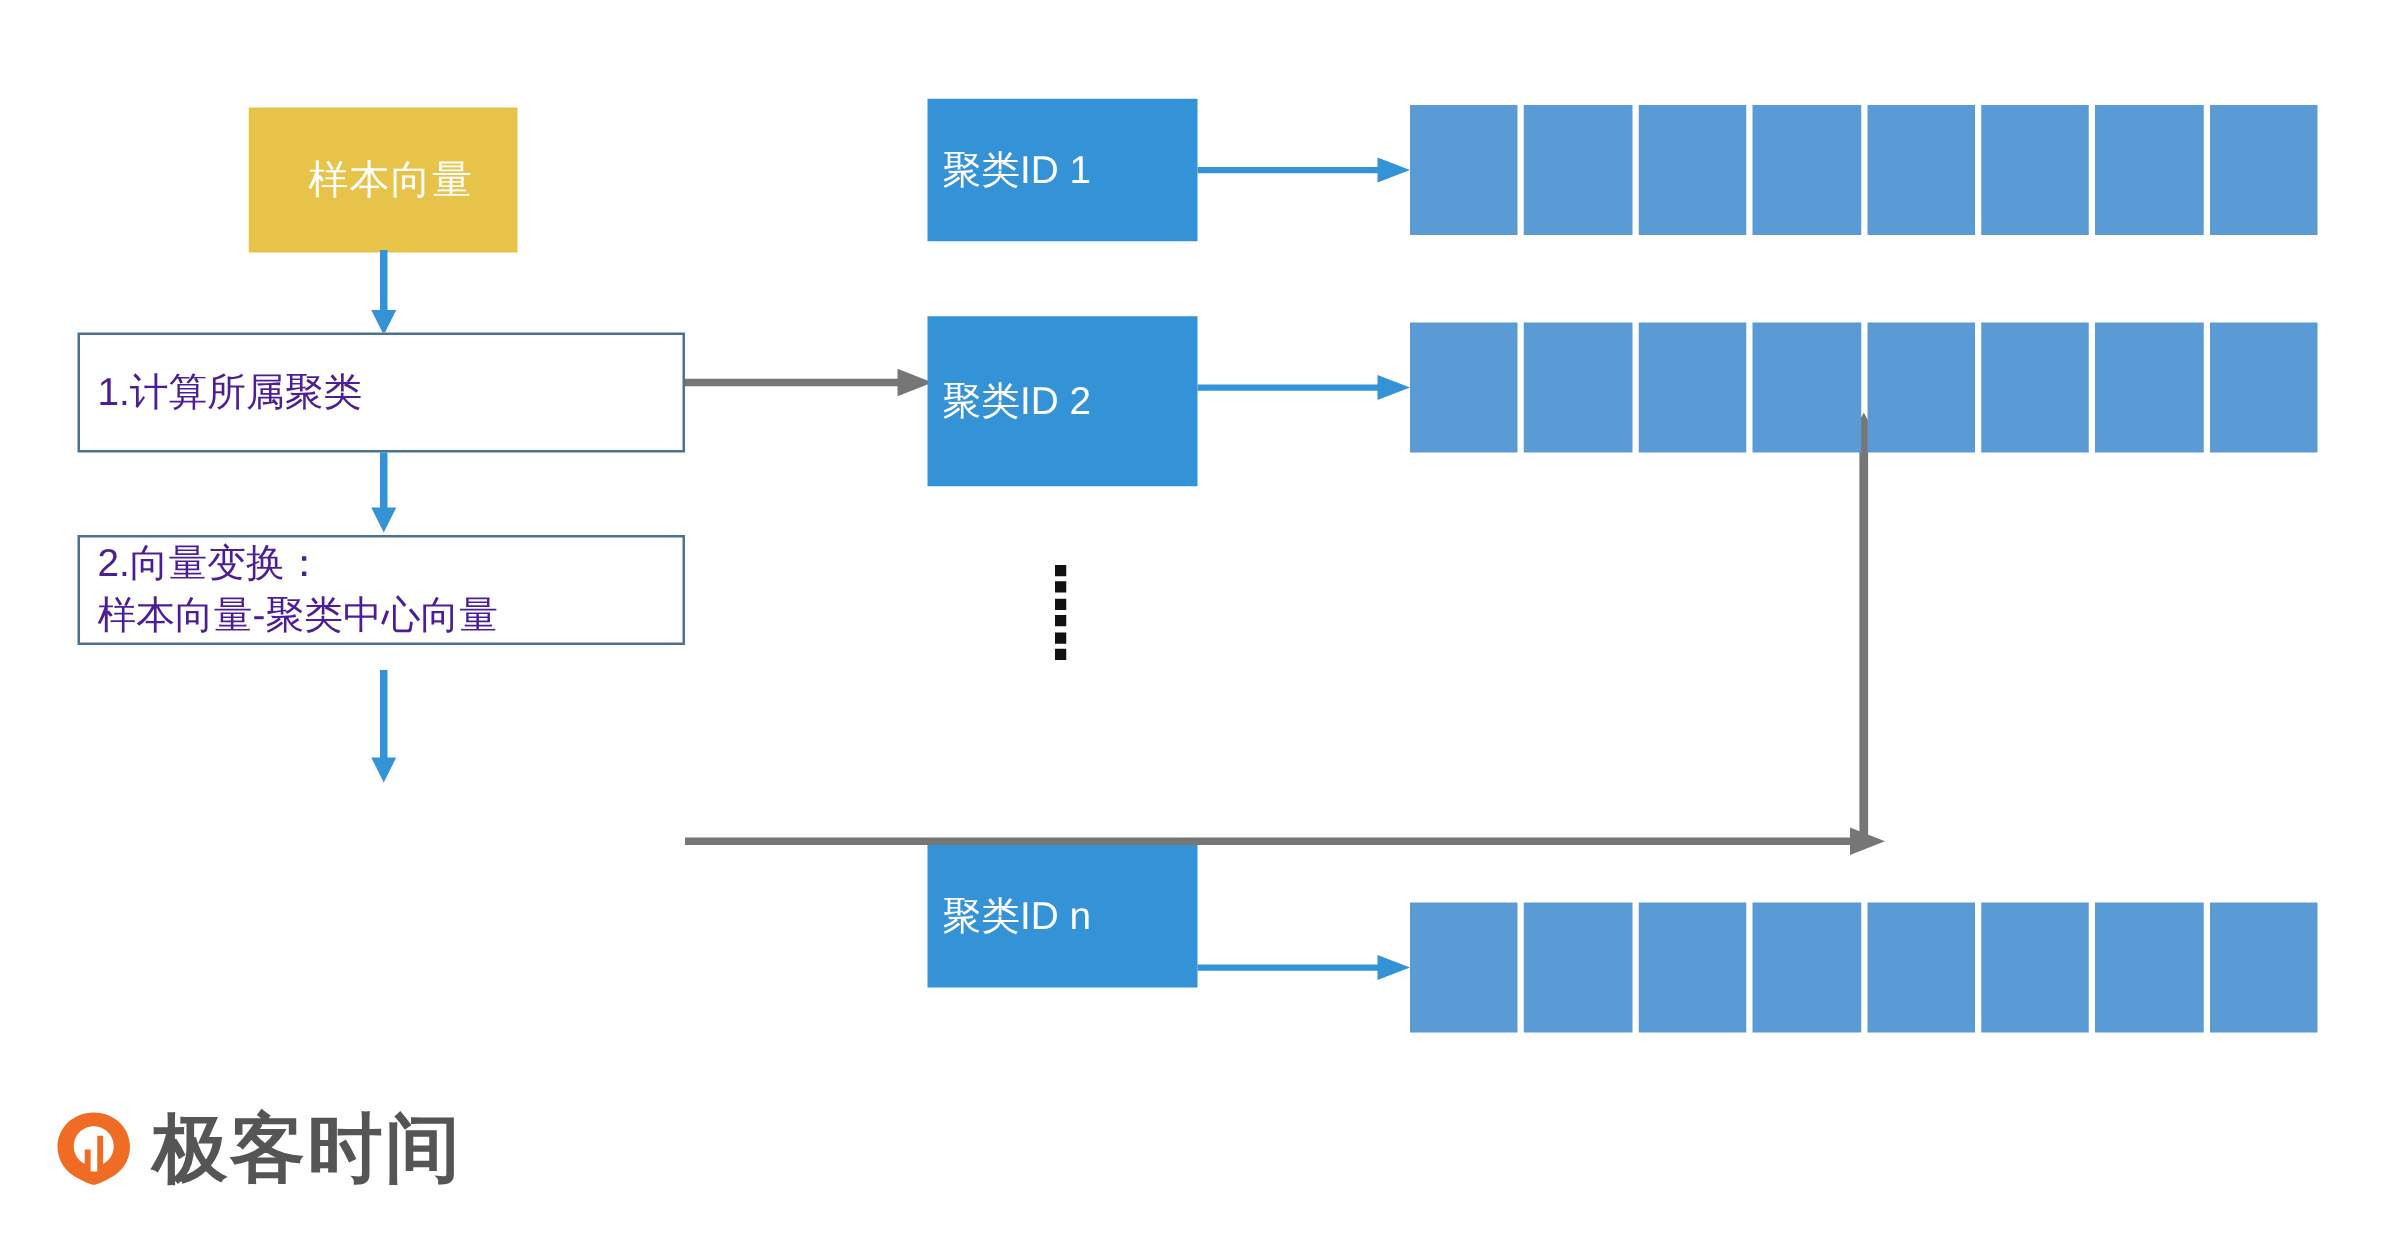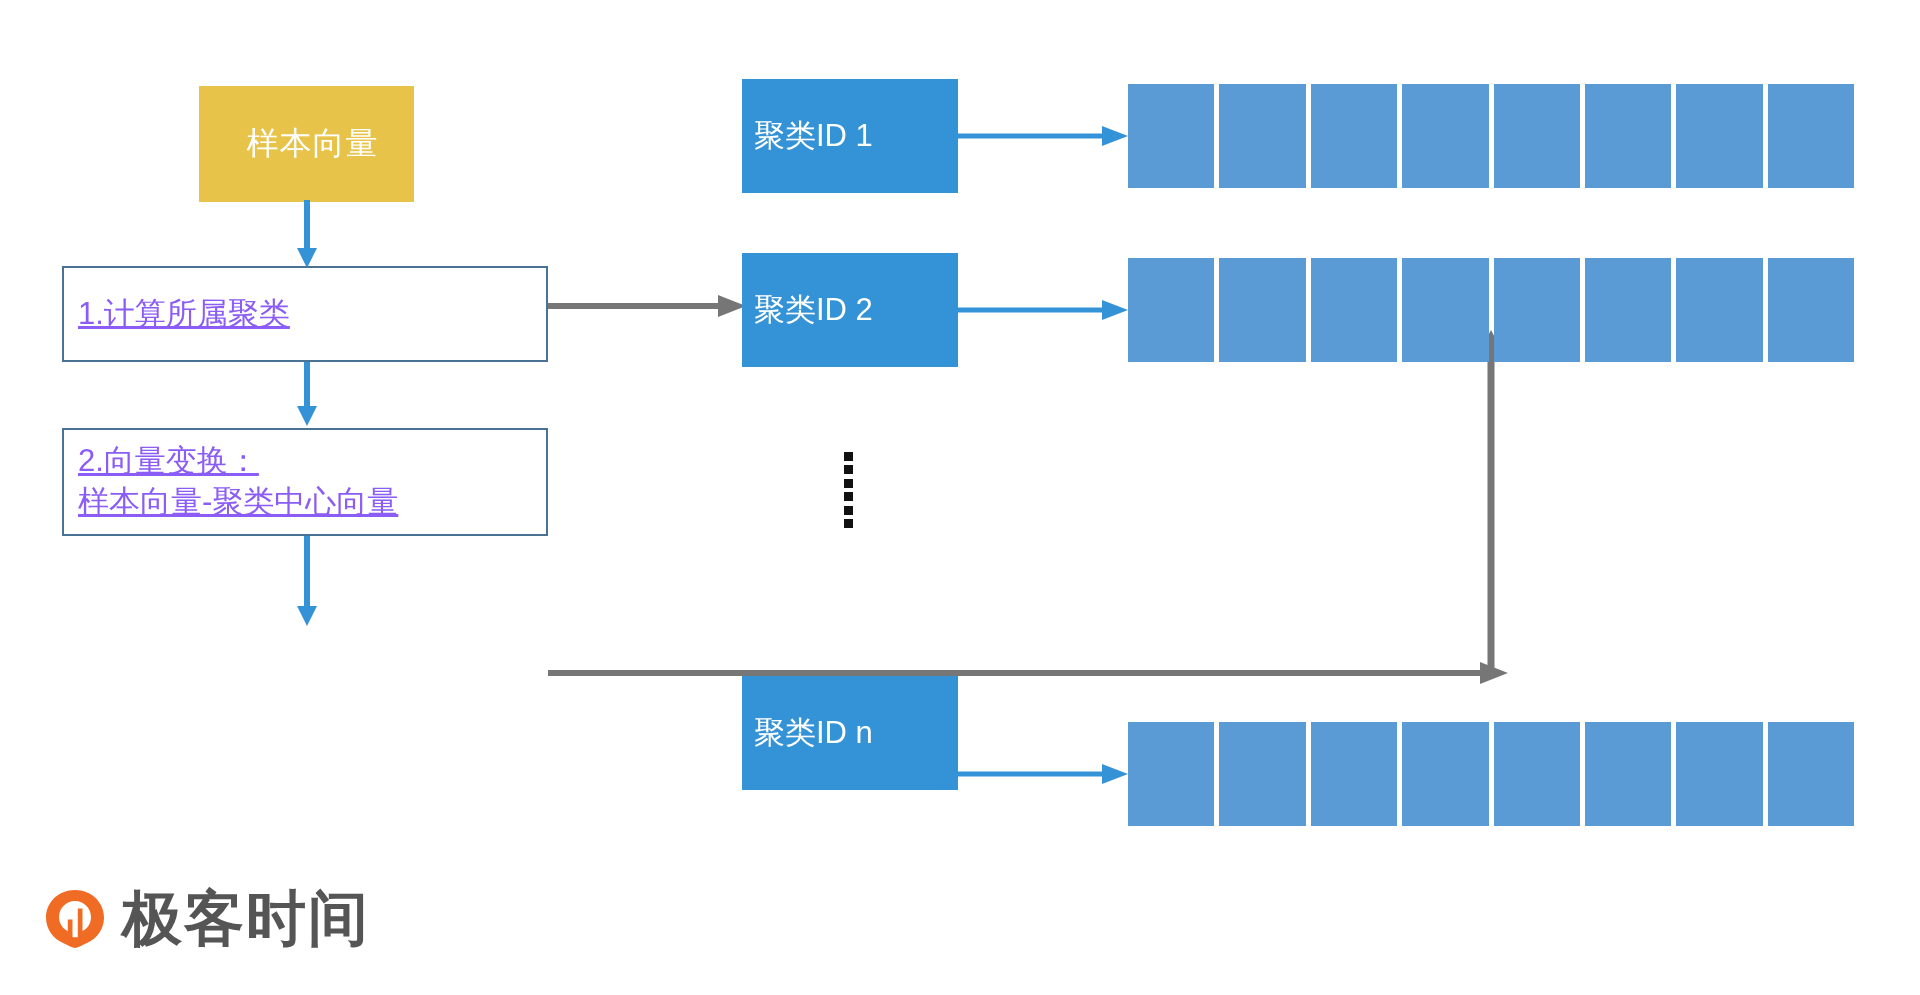--- a/index.html
+++ b/index.html
@@ -33,25 +33,24 @@
     color: #FFFFFF;
     justify-content: center;
     font-size: 32px;
     letter-spacing: 1px;
   }
 
   
   .box-step {
     background: #FFFFFF;
     border: 2px solid #4A7294;
-    color: #8b5cf6;
+    color: #4c1d95;
     font-size: 31px;
     padding-left: 14px;
     line-height: 1.32;
-    text-decoration: underline;
   }
   .box-step .step-text {
     white-space: pre-line;
   }
 
   
   .box-cluster {
     background: #3492D6;
     color: #FFFFFF;
     font-size: 31px;
@@ -137,21 +136,21 @@
     <span class="step-text">1.计算所属聚类</span>
   </div>
 
   <div class="conn" style="left:296px; top:362px; width:22px; height:66px;">
     <svg width="22" height="66" viewBox="0 0 22 66">
       <line x1="11" y1="0" x2="11" y2="48" stroke="#3492D6" stroke-width="6"></line>
       <polygon points="11,64 1,44 21,44" fill="#3492D6"></polygon>
     </svg>
   </div>
 
-  <div class="node box-step" style="left:62px; top:428px; width:486px; height:108px;">
+  <div class="node box-step" style="left:62px; top:428px; width:486px; height:88px;">
     <span class="step-text">2.向量变换：
   样本向量-聚类中心向量</span>
   </div>
 
   <div class="conn" style="left:296px; top:536px; width:22px; height:92px;">
     <svg width="22" height="92" viewBox="0 0 22 92">
       <line x1="11" y1="0" x2="11" y2="74" stroke="#3492D6" stroke-width="6"></line>
       <polygon points="11,90 1,70 21,70" fill="#3492D6"></polygon>
     </svg>
   </div>
@@ -191,21 +190,21 @@
       <div class="posting-cell" style="flex: 1 1 0px;"></div>
       <div class="posting-cell" style="flex: 1 1 0px;"></div>
       <div class="posting-cell" style="flex: 1 1 0px;"></div>
       <div class="posting-cell" style="flex: 1 1 0px;"></div>
       <div class="posting-cell" style="flex: 1 1 0px;"></div>
       <div class="posting-cell" style="flex: 1 1 0px;"></div>
       <div class="posting-cell" style="flex: 1 1 0px;"></div>
       <div class="posting-cell" style="flex: 1 1 0px;"></div>
     </div>
 
-  <div class="node box-cluster" style="left:742px; top:253px; width:216px; height:114px;">
+  <div class="node box-cluster" style="left:742px; top:253px; width:216px; height:136px;">
     <span>聚类ID 2</span>
   </div>
 
   <div class="conn" style="left:958px; top:296px; width:170px; height:28px;">
     <svg width="170" height="28" viewBox="0 0 170 28">
       <line x1="0" y1="14" x2="148" y2="14" stroke="#3492D6" stroke-width="5"></line>
       <polygon points="170,14 144,4 144,24" fill="#3492D6"></polygon>
     </svg>
   </div>
 

